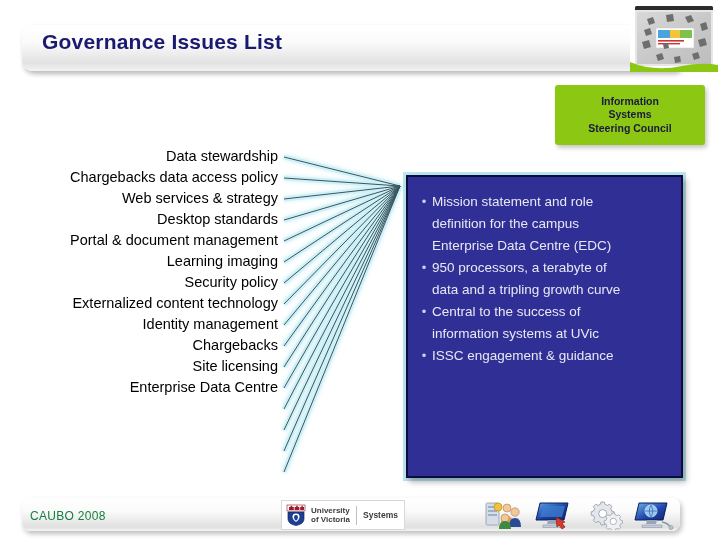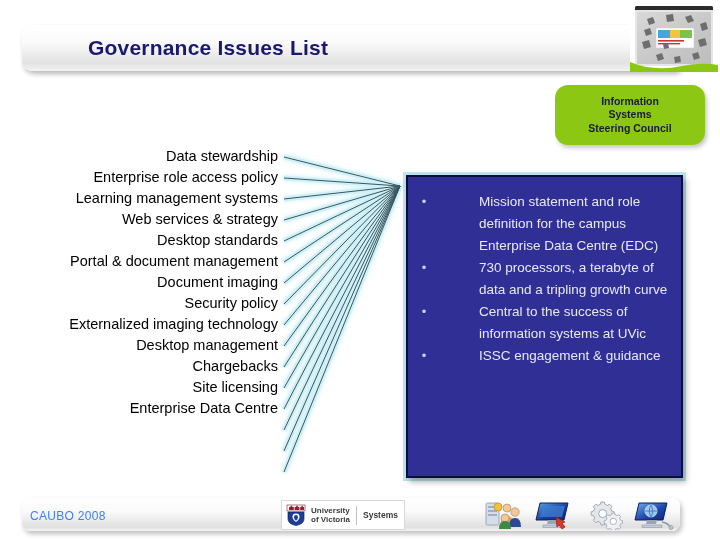--- a/index.html
+++ b/index.html
@@ -30,48 +30,47 @@
     height: 45px;
     border-radius: 10px 6px 6px 10px;
     background: linear-gradient(to bottom,
         #ffffff 0%, #fbfbfb 35%, #ededed 62%, #e2e2e2 82%, #f3f3f3 100%);
     box-shadow: 2px 3px 5px rgba(0,0,0,0.28);
     border-top: 1px solid #ffffff;
   }
   .title-text {
     position: absolute;
     left: 42px;
-    top: 36px;
+    top: 30px;
     font-size: 21px;
     font-weight: bold;
     color: #191970;
     letter-spacing: 0.2px;
     white-space: nowrap;
-    margin-left: 46px;
   }
 
   
   .projector {
     position: absolute;
     left: 630px;
     top: 2px;
     width: 88px;
     height: 70px;
     overflow: hidden;
   }
 
   
   .green-box {
     position: absolute;
     left: 555px;
     top: 85px;
     width: 150px;
     height: 60px;
     background: #8cc714;
-    border-radius: 13px;
+    border-radius: 3px;
     box-shadow: 2px 3px 4px rgba(0,0,0,0.22);
     display: flex;
     align-items: center;
     justify-content: center;
   }
   .green-box-text {
     font-size: 10.5px;
     font-weight: bold;
     color: #1a1a3a;
     text-align: center;
@@ -131,41 +130,40 @@
     width: 16px;
     flex: 0 0 16px;
     text-align: center;
     color: #cfcfe8;
     font-size: 13px;
     line-height: 22px;
   }
   .bullet-text {
     flex: 1 1 auto;
     white-space: pre-line;
-    margin-left: 47px;
   }
 
   
   .footer-bar {
     position: absolute;
     left: 22px;
     top: 498px;
     width: 658px;
     height: 33px;
     border-radius: 8px 8px 8px 8px;
     background: linear-gradient(to bottom,
         #ffffff 0%, #fafafa 40%, #eaeaea 70%, #e0e0e0 88%, #f4f4f4 100%);
     box-shadow: 2px 3px 5px rgba(0,0,0,0.25);
   }
   .footer-text {
     position: absolute;
     left: 30px;
     top: 509px;
     font-size: 12px;
-    color: #3b82f6;
+    color: #15803d;
     letter-spacing: 0.3px;
   }
 
   
   .uvic-block {
     position: absolute;
     left: 281px;
     top: 500px;
     height: 28px;
     display: flex;
@@ -294,44 +292,43 @@
     <g stroke="#a9e4f0" stroke-width="5" opacity="0.55" filter="url(#glow)" fill="none">
       <use href="#fanset"></use>
     </g>
     <g stroke="#1f3a44" stroke-width="1" opacity="0.85" fill="none">
       <use href="#fanset"></use>
     </g>
   </svg>
 
   <div class="issue-list">
     <div class="issue-item">Data stewardship</div>
-    <div class="issue-item">Enterprise role access policy</div>
-    <div class="issue-item">Learning management systems</div>
+    <div class="issue-item">Chargebacks data access policy</div>
     <div class="issue-item">Web services &amp; strategy</div>
     <div class="issue-item">Desktop standards</div>
     <div class="issue-item">Portal &amp; document management</div>
-    <div class="issue-item">Document imaging</div>
+    <div class="issue-item">Learning imaging</div>
     <div class="issue-item">Security policy</div>
-    <div class="issue-item">Externalized imaging technology</div>
-    <div class="issue-item">Desktop management</div>
+    <div class="issue-item">Externalized content technology</div>
+    <div class="issue-item">Identity management</div>
     <div class="issue-item">Chargebacks</div>
     <div class="issue-item">Site licensing</div>
     <div class="issue-item">Enterprise Data Centre</div>
   </div>
 
   <div class="blue-box">
     <div class="blue-bullet-row">
       <div class="bullet-mark">•</div>
       <div class="bullet-text">Mission statement and role
 definition for the campus
 Enterprise Data Centre (EDC)</div>
     </div>
     <div class="blue-bullet-row">
       <div class="bullet-mark">•</div>
-      <div class="bullet-text">730 processors, a terabyte of
+      <div class="bullet-text">950 processors, a terabyte of
 data and a tripling growth curve</div>
     </div>
     <div class="blue-bullet-row">
       <div class="bullet-mark">•</div>
       <div class="bullet-text">Central to the success of
 information systems at UVic</div>
     </div>
     <div class="blue-bullet-row">
       <div class="bullet-mark">•</div>
       <div class="bullet-text">ISSC engagement &amp; guidance</div>

